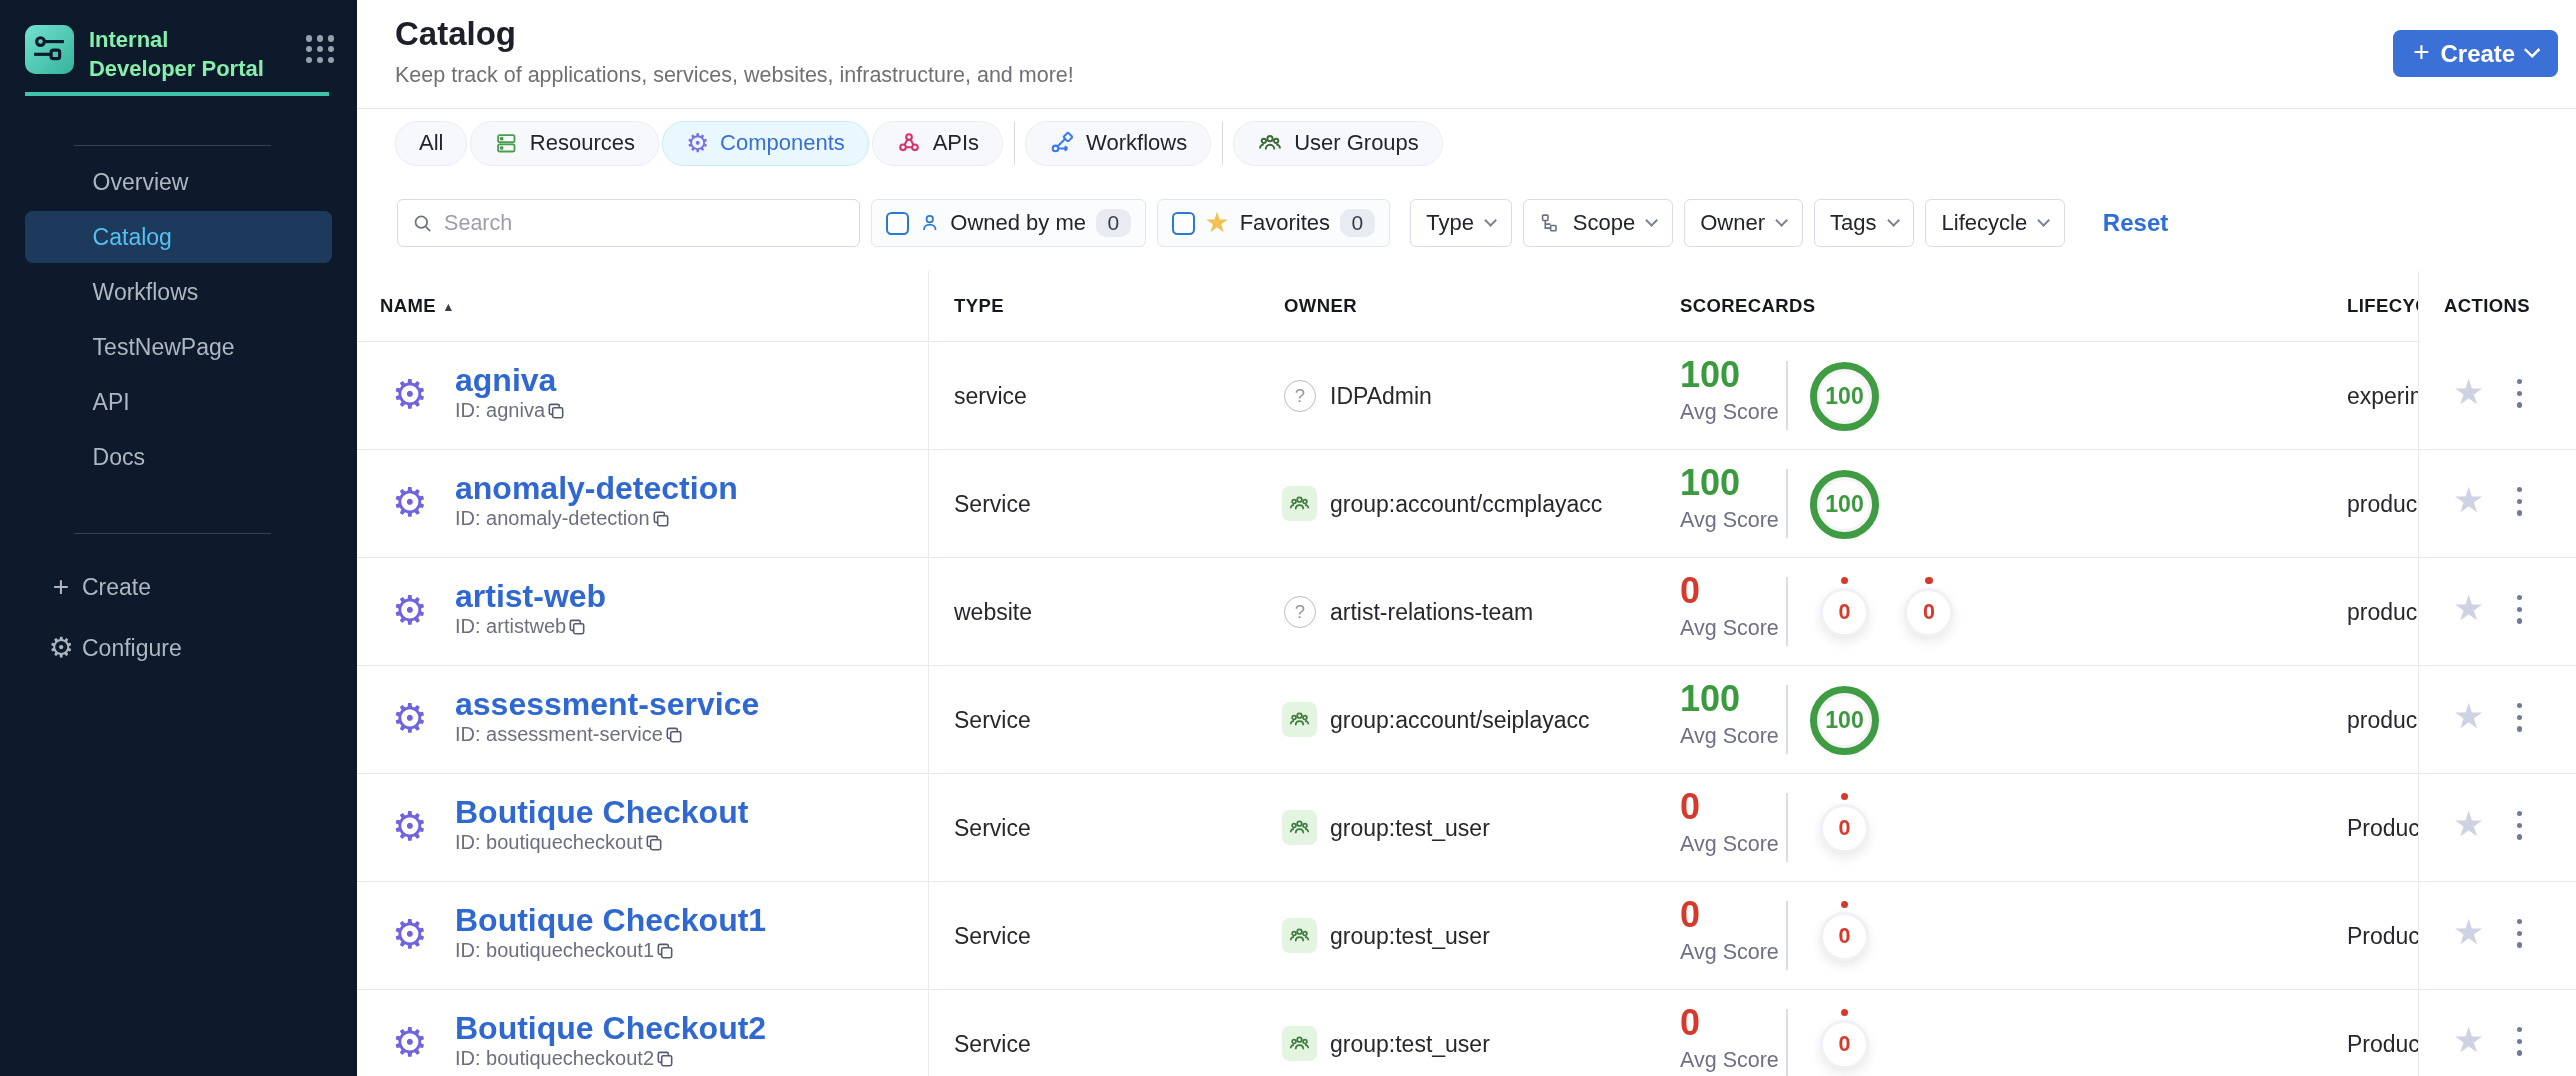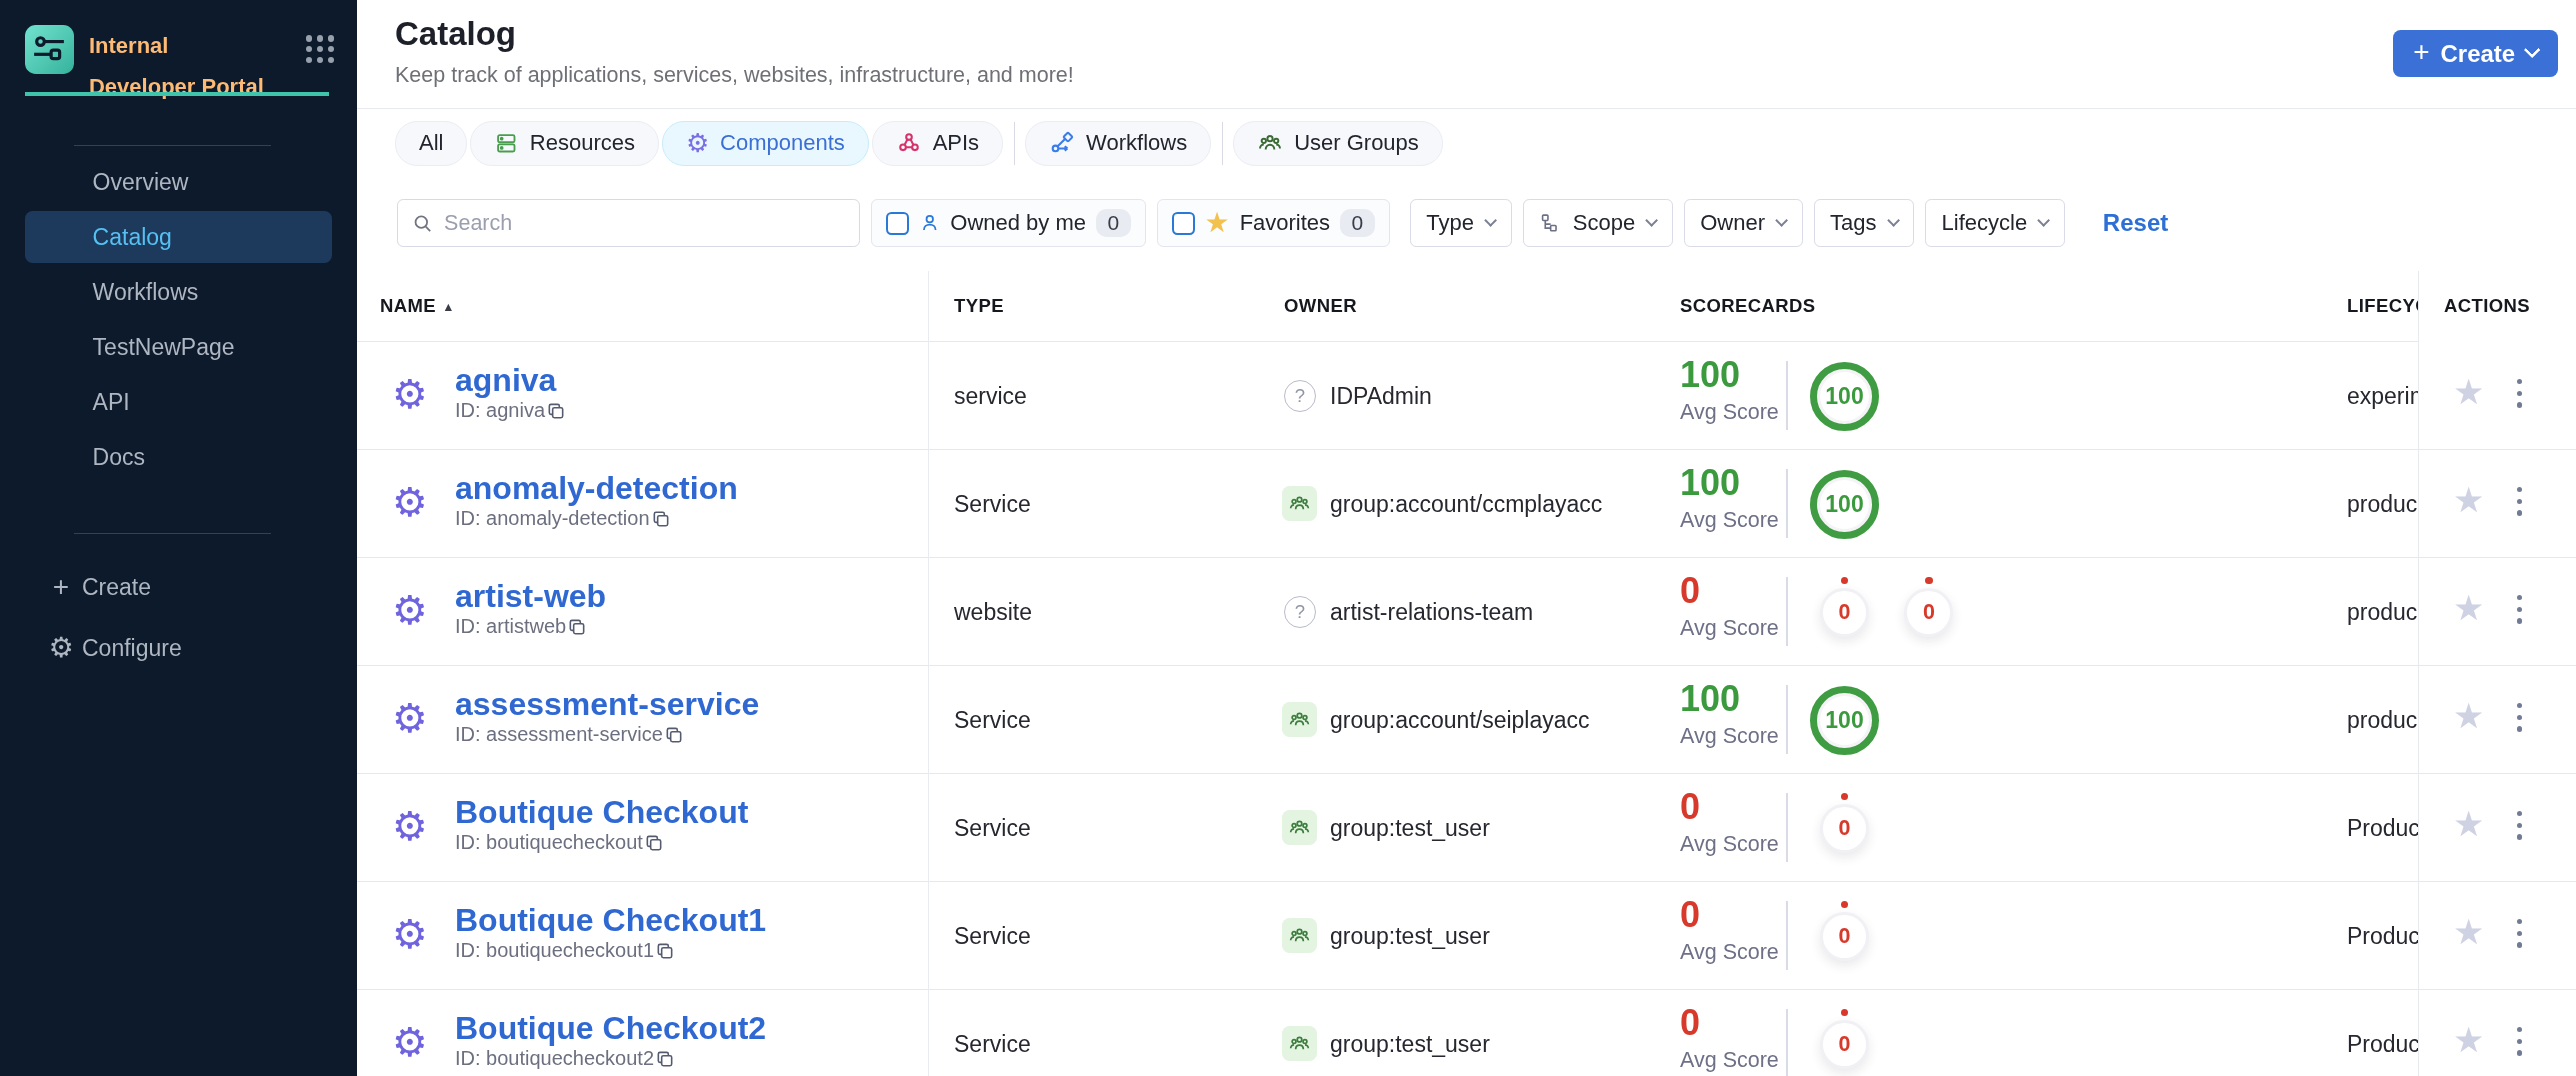--- a/index.html
+++ b/index.html
@@ -13,21 +13,21 @@
   .sidebar {
     position: absolute; left: 0; top: 0; width: 357px; height: 1077px;
     background: #0d1a2b; z-index: 20;
   }
   .logo-row { position: absolute; top: 24.6px; left: 24.6px; right: 23px; display: flex; align-items: flex-start; }
   .logo-box {
     width: 49px; height: 49px; border-radius: 10.8px; flex: 0 0 49px;
     background: linear-gradient(135deg, #72e2cf 0%, #35b29b 100%);
     display: flex; align-items: center; justify-content: center;
   }
-  .app-title { margin-left: 15.4px; color: #fdba74; font-size: 22px; font-weight: bold; line-height: 41px; width: 181px; }
+  .app-title { margin-left: 15.4px; color: #86efac; font-size: 22px; font-weight: bold; line-height: 29px; width: 181px; }
   .grid-icon { margin-left: auto; margin-top: 10.8px; display: grid; grid-template-columns: repeat(3, 6.2px); grid-gap: 4.6px; }
   .grid-icon i { width: 6.2px; height: 6.2px; border-radius: 50%; background: #97a0ad; }
   .teal-bar { position: absolute; left: 24.6px; right: 28px; top: 92px; height: 3.8px; background: #3fc3ab; }
   .nav-divider { position: absolute; left: 74px; width: 197px; height: 0.8px; background: #33424f; }
   .nav { position: absolute; top: 153px; left: 0; right: 0; }
   .nav-item {
     height: 52px; margin: 3.1px 24.6px; display: flex; align-items: center;
     padding-left: 68px; font-size: 23px; color: #aeb6c1; border-radius: 7.7px; cursor: pointer;
   }
   .nav-item.active { background: #1d3a5c; color: #57c0f2; }

